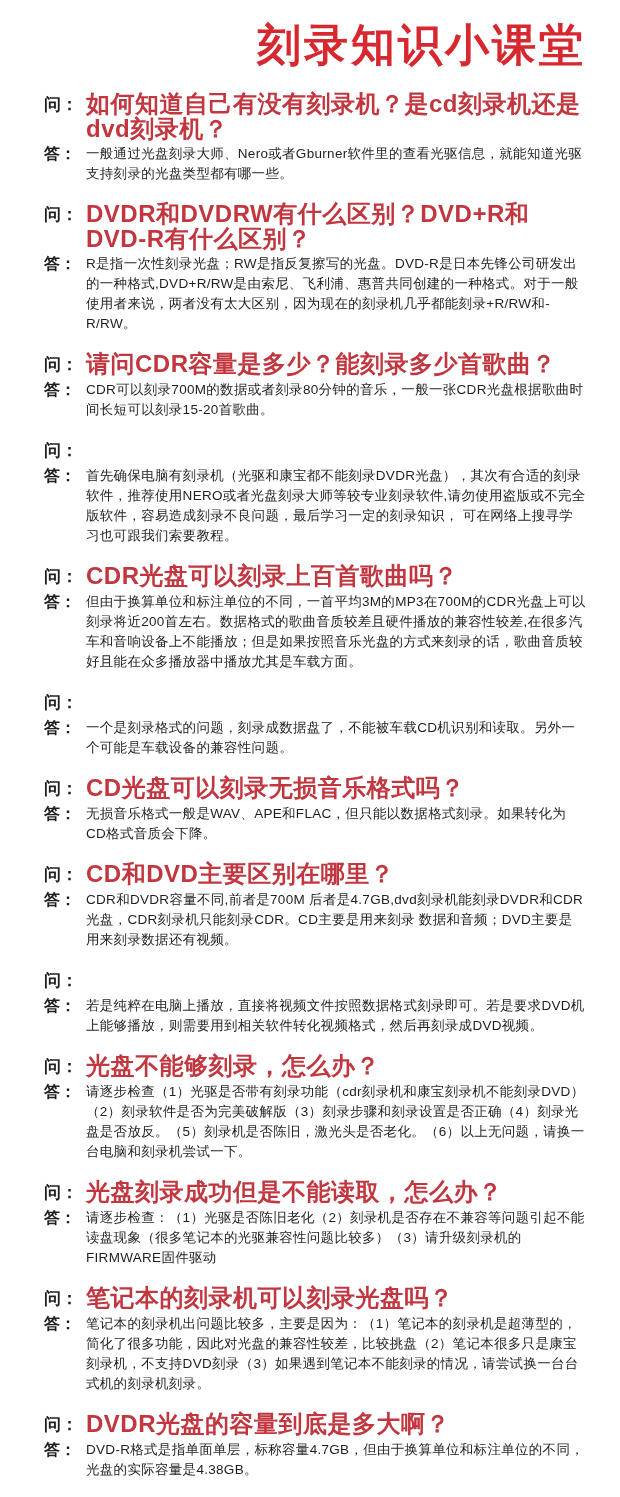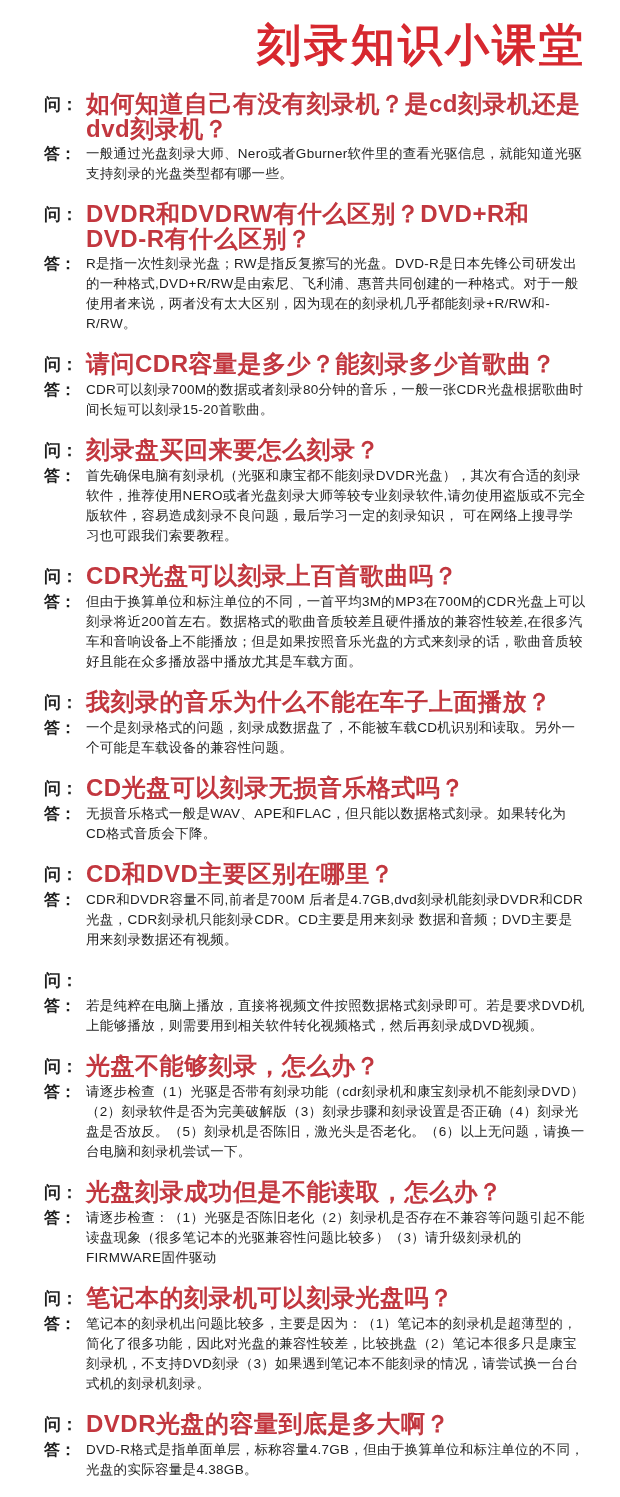--- a/index.html
+++ b/index.html
@@ -105,21 +105,20 @@
     </div>
     <div class="row a-row">
       <span class="label">答：</span>
       <p class="a-text">CDR可以刻录700M的数据或者刻录80分钟的音乐，一般一张CDR光盘根据歌曲时间长短可以刻录15-20首歌曲。</p>
     </div>
   </section>
 
   <section class="qa">
     <div class="row q-row">
       <span class="label">问：</span>
-      <h2 class="q-text">刻录盘买回来要怎么刻录？</h2>
     </div>
     <div class="row a-row">
       <span class="label">答：</span>
       <p class="a-text">首先确保电脑有刻录机（光驱和康宝都不能刻录DVDR光盘），其次有合适的刻录软件，推荐使用NERO或者光盘刻录大师等较专业刻录软件,请勿使用盗版或不完全版软件，容易造成刻录不良问题，最后学习一定的刻录知识， 可在网络上搜寻学习也可跟我们索要教程。</p>
     </div>
   </section>
 
   <section class="qa">
     <div class="row q-row">
       <span class="label">问：</span>
@@ -127,21 +126,20 @@
     </div>
     <div class="row a-row">
       <span class="label">答：</span>
       <p class="a-text">但由于换算单位和标注单位的不同，一首平均3M的MP3在700M的CDR光盘上可以刻录将近200首左右。数据格式的歌曲音质较差且硬件播放的兼容性较差,在很多汽车和音响设备上不能播放；但是如果按照音乐光盘的方式来刻录的话，歌曲音质较好且能在众多播放器中播放尤其是车载方面。</p>
     </div>
   </section>
 
   <section class="qa">
     <div class="row q-row">
       <span class="label">问：</span>
-      <h2 class="q-text">我刻录的音乐为什么不能在车子上面播放？</h2>
     </div>
     <div class="row a-row">
       <span class="label">答：</span>
       <p class="a-text">一个是刻录格式的问题，刻录成数据盘了，不能被车载CD机识别和读取。另外一个可能是车载设备的兼容性问题。</p>
     </div>
   </section>
 
   <section class="qa">
     <div class="row q-row">
       <span class="label">问：</span>

